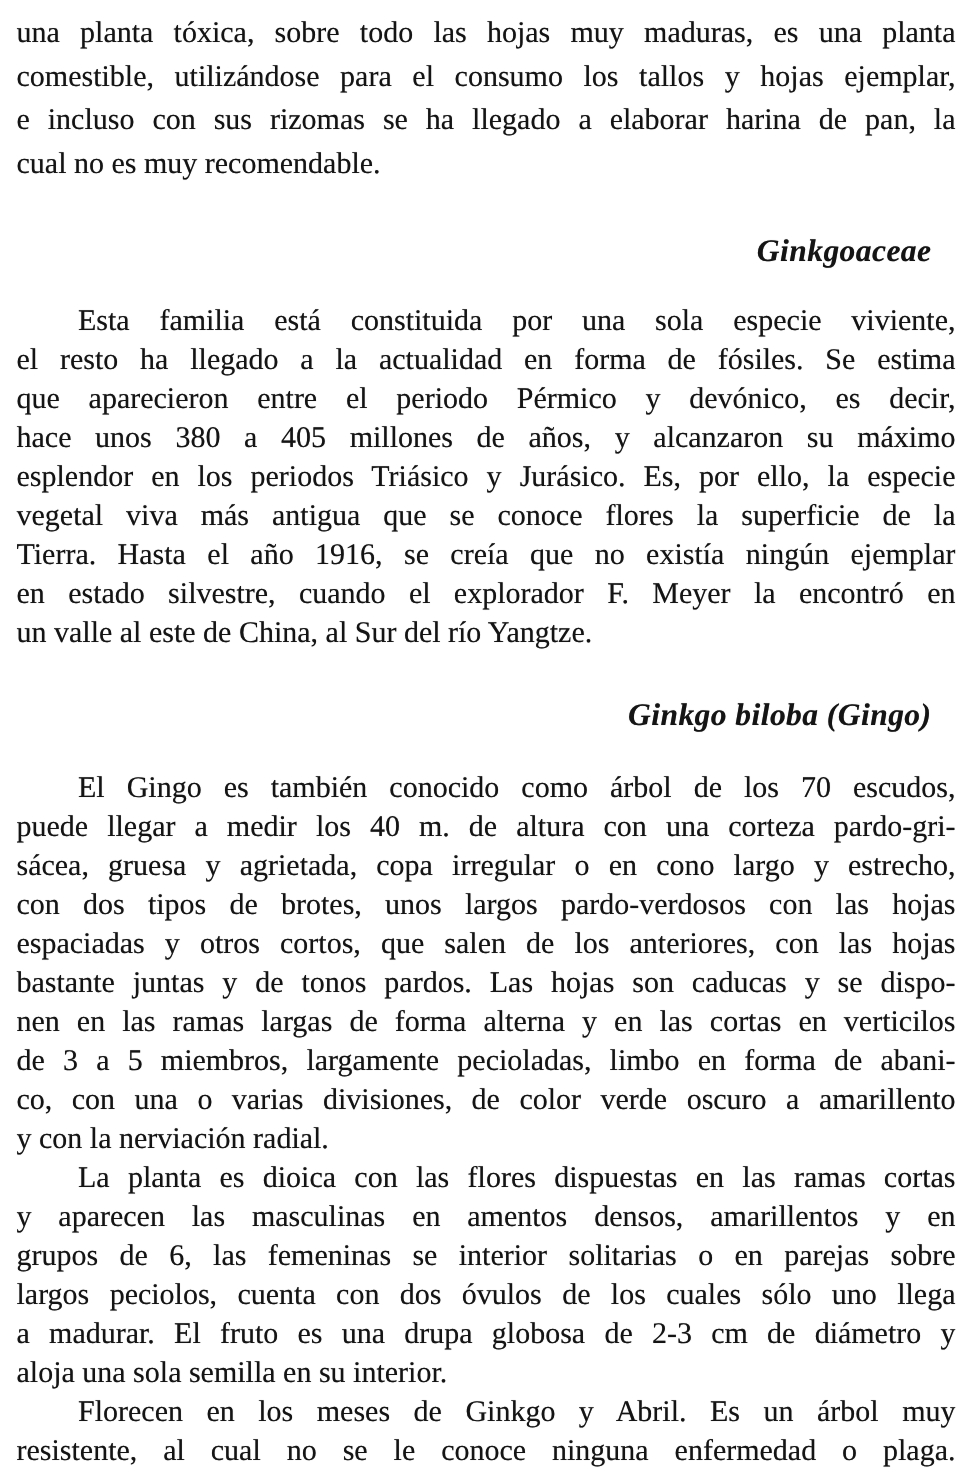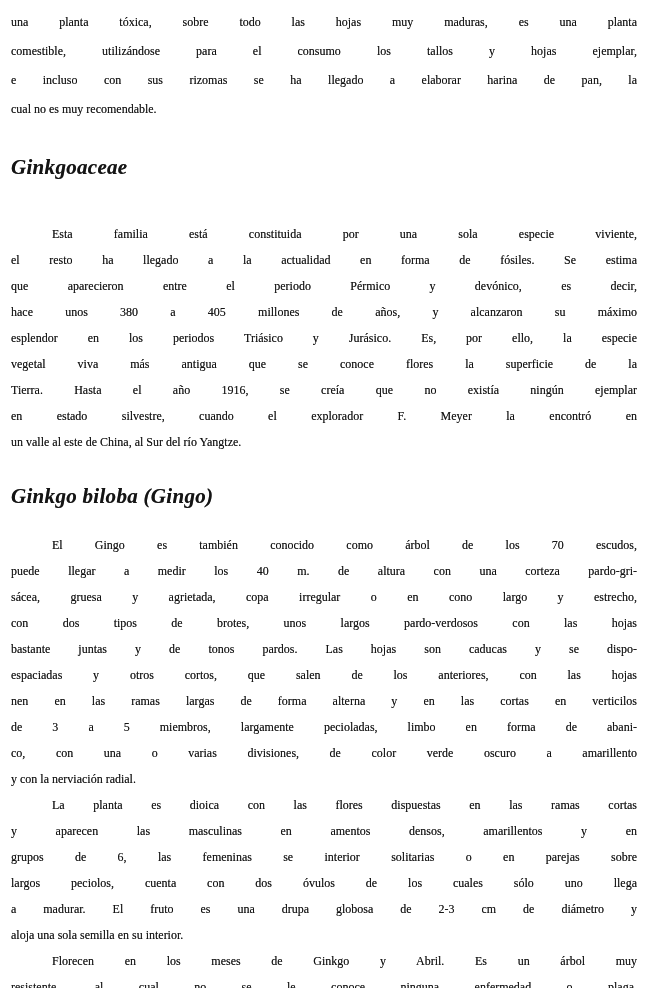--- a/index.html
+++ b/index.html
@@ -16,21 +16,21 @@
   }
   .book-page {
     box-sizing: border-box;
     width: 645px;
     height: 988px;
     padding: 8px 8px 0 11px;
     background: #ffffff;
     text-rendering: optimizeLegibility;
   }
   .paragraph {
-    font-size: 12px;
+    font-size: 20px;
     text-shadow: 0 0 0.45px rgba(0,0,0,0.55);
   }
   .paragraph .line {
     text-align: justify;
     text-align-last: justify;
     overflow: hidden;
   }
   .paragraph .line.final {
     text-align-last: left;
   }
@@ -40,27 +40,27 @@
   .lh29 { line-height: 29px; }
   .lh29 .line { max-height: 29px; }
   .lh26 { line-height: 26px; }
   .lh26 .line { max-height: 26px; }
 
   .section-heading {
     font-size: 21px;
     line-height: 27px;
     font-weight: bold;
     font-style: italic;
-    text-align: left;
-    margin: 0;
+    text-align: right;
+    margin: 16px;
     letter-spacing: 0.3px;
     text-shadow: 0 0 0.45px rgba(0,0,0,0.55);
   }
   #heading-1 { margin-top: 30px; }
-  #para-2    { margin-top: 40px; }
+  #para-2    { margin-top: 20px; }
   #heading-2 { margin-top: 28px; font-family: Liberation Serif, serif; }
   #para-3    { margin-top: 22px; }
 </style>
 </head>
 <body>
 
 <div class="book-page">
 
   <div id="para-1" class="paragraph lh29">
       <div class="line">una planta tóxica, sobre todo las hojas muy maduras, es una planta</div>
@@ -83,22 +83,22 @@
       <div class="line final">un valle al este de China, al Sur del río Yangtze.</div>
     </div>
 
   <h2 id="heading-2" class="section-heading">Ginkgo biloba (Gingo)</h2>
 
   <div id="para-3" class="paragraph lh26">
       <div class="line indent">El Gingo es también conocido como árbol de los 70 escudos,</div>
       <div class="line">puede llegar a medir los 40 m. de altura con una corteza pardo-gri-</div>
       <div class="line">sácea, gruesa y agrietada, copa irregular o en cono largo y estrecho,</div>
       <div class="line">con dos tipos de brotes, unos largos pardo-verdosos con las hojas</div>
+      <div class="line">espaciadas y otros cortos, que salen de los anteriores, con las hojas</div>
       <div class="line">bastante juntas y de tonos pardos. Las hojas son caducas y se dispo-</div>
-      <div class="line">espaciadas y otros cortos, que salen de los anteriores, con las hojas</div>
       <div class="line">nen en las ramas largas de forma alterna y en las cortas en verticilos</div>
       <div class="line">de 3 a 5 miembros, largamente pecioladas, limbo en forma de abani-</div>
       <div class="line">co, con una o varias divisiones, de color verde oscuro a amarillento</div>
       <div class="line final">y con la nerviación radial.</div>
     </div>
 
   <div id="para-4" class="paragraph lh26">
       <div class="line indent">La planta es dioica con las flores dispuestas en las ramas cortas</div>
       <div class="line">y aparecen las masculinas en amentos densos, amarillentos y en</div>
       <div class="line">grupos de 6, las femeninas se interior solitarias o en parejas sobre</div>

